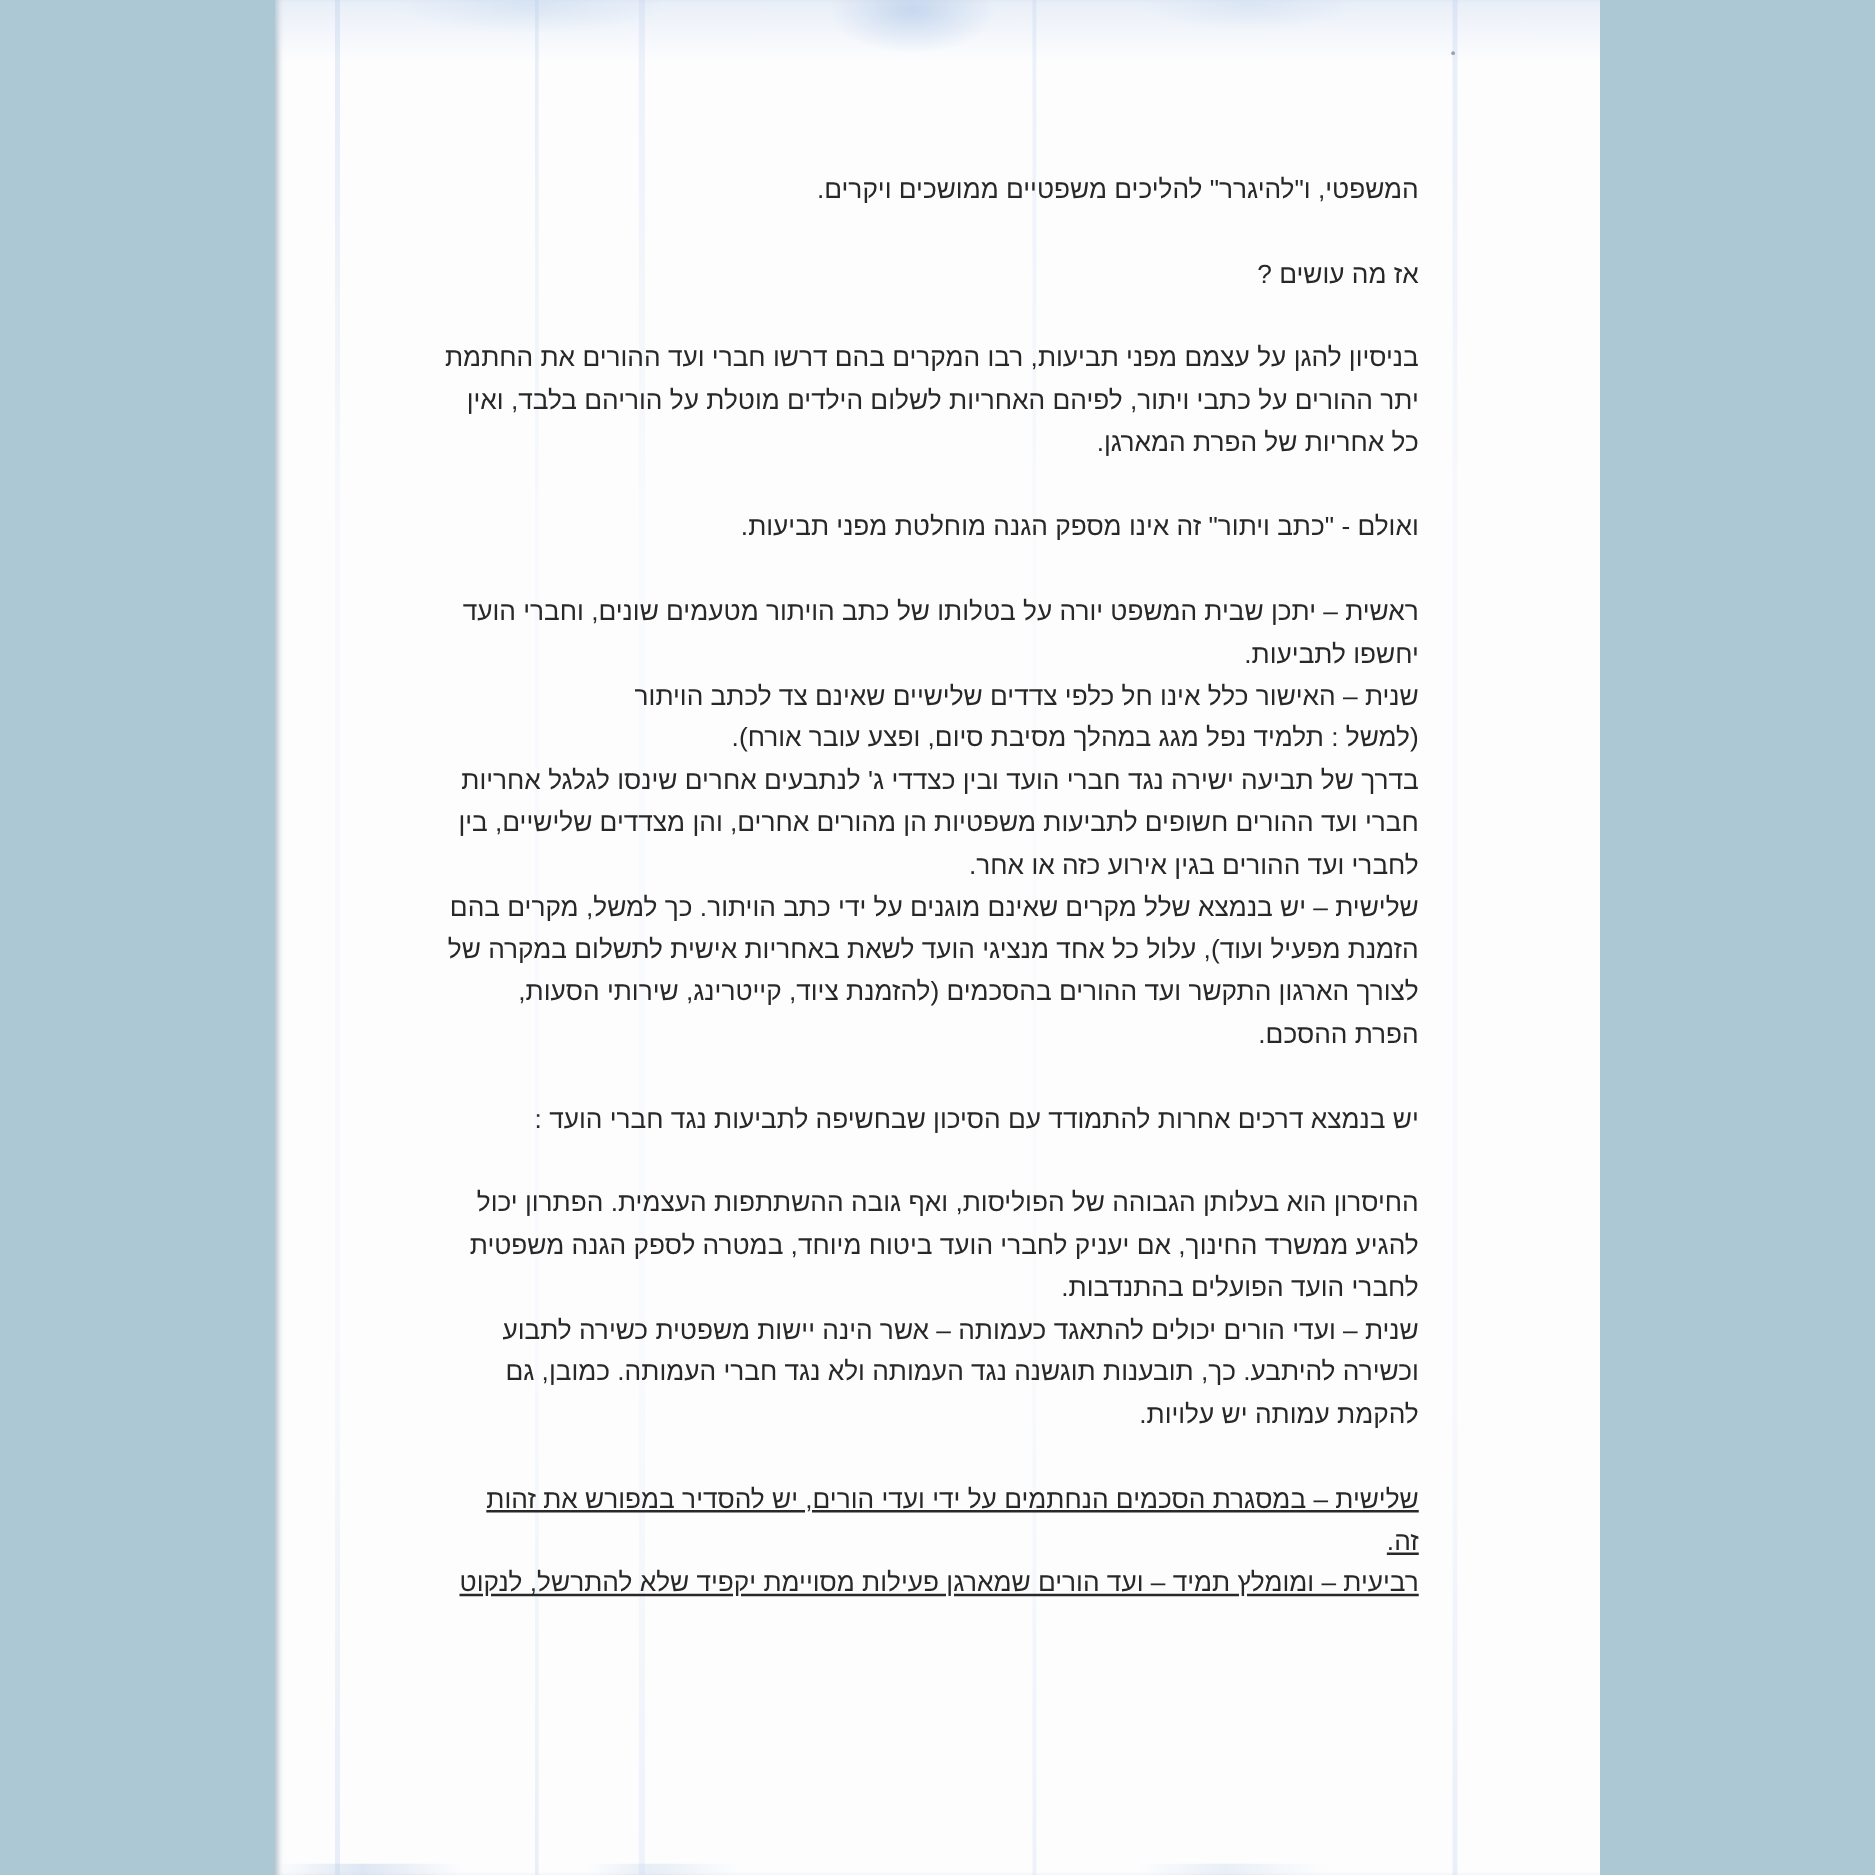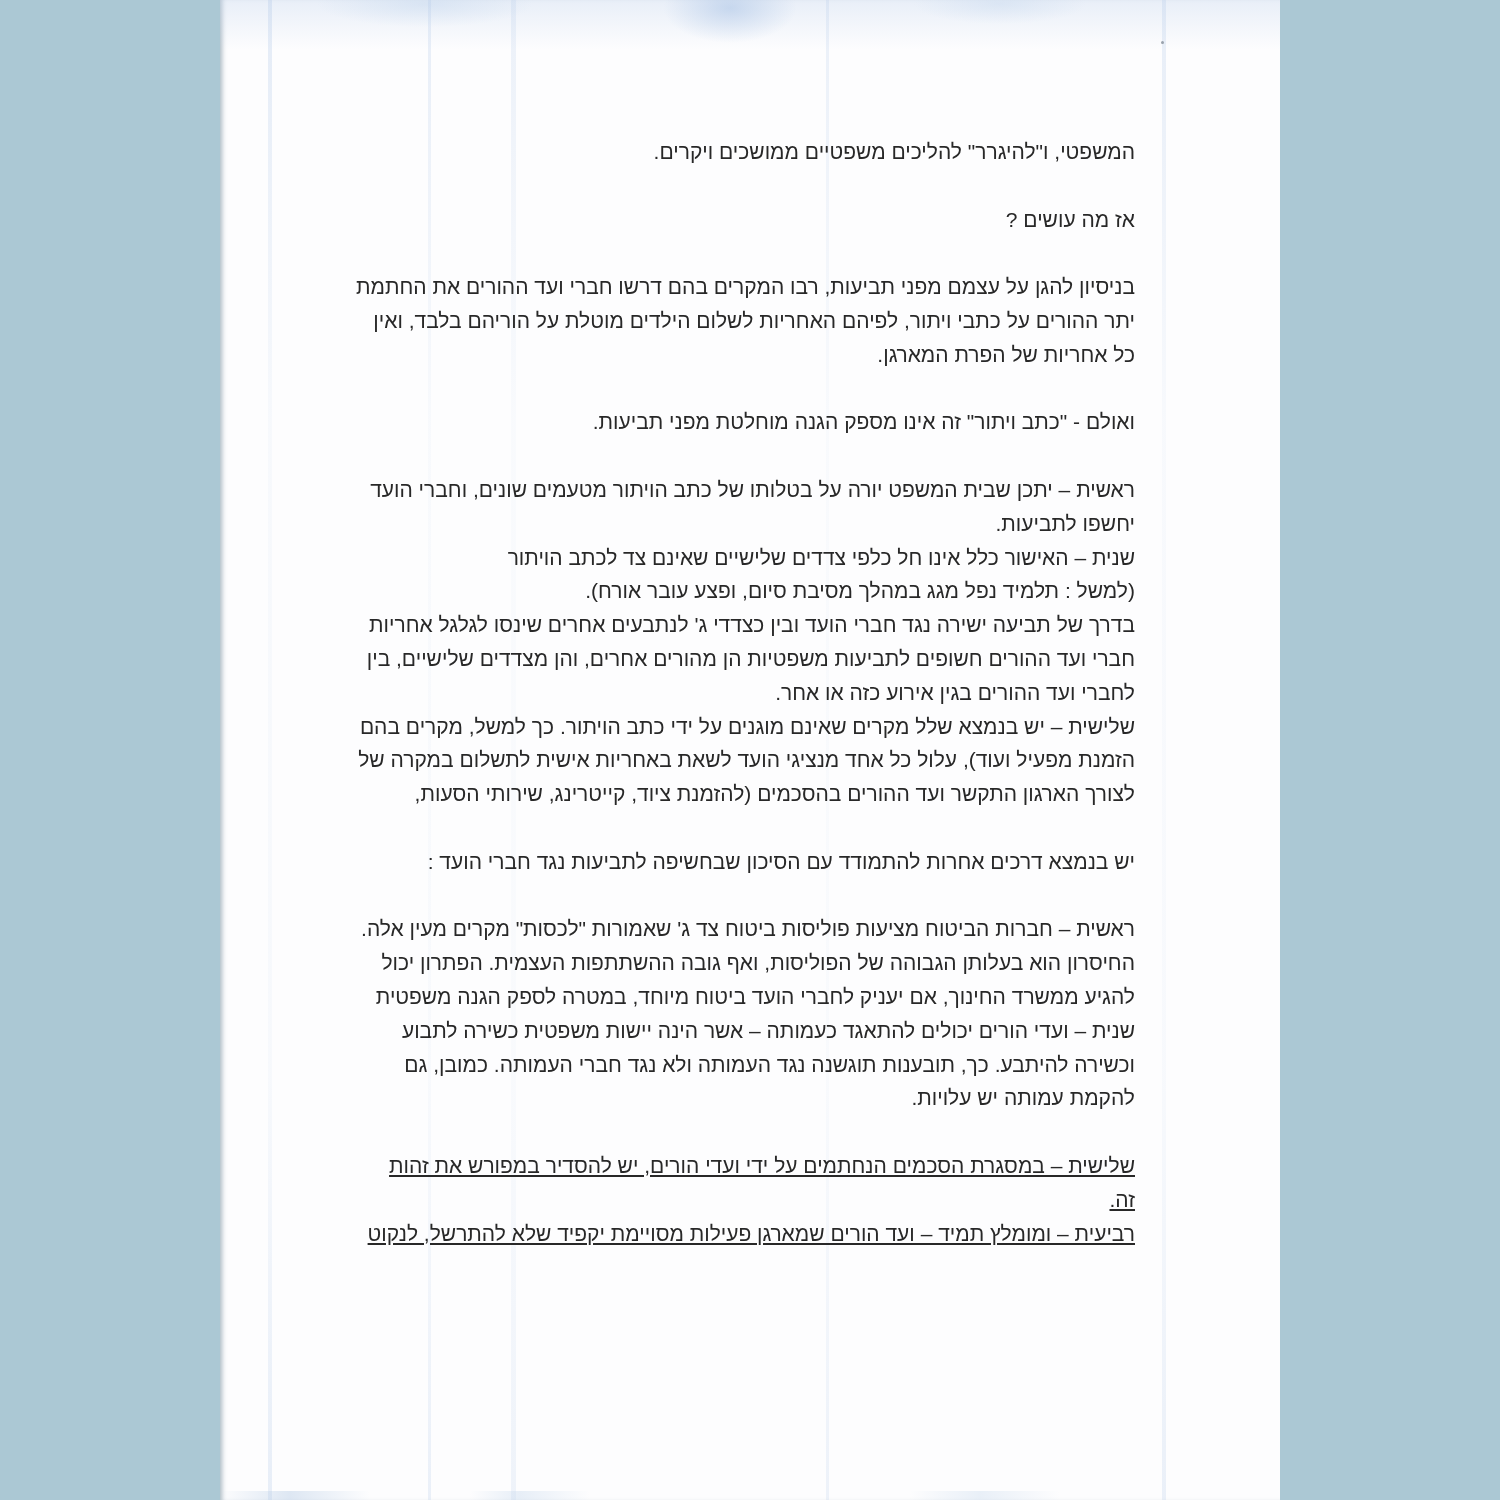--- a/index.html
+++ b/index.html
@@ -99,28 +99,29 @@
           <div class="line">ראשית – יתכן שבית המשפט יורה על בטלותו של כתב הויתור מטעמים שונים, וחברי הועד</div>
           <div class="line">יחשפו לתביעות.</div>
           <div class="line">שנית – האישור כלל אינו חל כלפי צדדים שלישיים שאינם צד לכתב הויתור</div>
           <div class="line">(למשל : תלמיד נפל מגג במהלך מסיבת סיום, ופצע עובר אורח).</div>
           <div class="line">בדרך של תביעה ישירה נגד חברי הועד ובין כצדדי ג' לנתבעים אחרים שינסו לגלגל אחריות</div>
           <div class="line">חברי ועד ההורים חשופים לתביעות משפטיות הן מהורים אחרים, והן מצדדים שלישיים, בין</div>
           <div class="line">לחברי ועד ההורים בגין אירוע כזה או אחר.</div>
           <div class="line">שלישית – יש בנמצא שלל מקרים שאינם מוגנים על ידי כתב הויתור. כך למשל, מקרים בהם</div>
           <div class="line">הזמנת מפעיל ועוד), עלול כל אחד מנציגי הועד לשאת באחריות אישית לתשלום במקרה של</div>
           <div class="line">לצורך הארגון התקשר ועד ההורים בהסכמים (להזמנת ציוד, קייטרינג, שירותי הסעות,</div>
+          <div class="line">הפרת ההסכם.</div>
         </div>
         <div class="para">
           <div class="line">יש בנמצא דרכים אחרות להתמודד עם הסיכון שבחשיפה לתביעות נגד חברי הועד :</div>
         </div>
         <div class="para">
-          <div class="line">ראשית – חברות הביטוח מציעות פוליסות ביטוח צד ג' שאמורות "לכסות" מקרים מעין אלה.</div>
           <div class="line">החיסרון הוא בעלותן הגבוהה של הפוליסות, ואף גובה ההשתתפות העצמית. הפתרון יכול</div>
           <div class="line">להגיע ממשרד החינוך, אם יעניק לחברי הועד ביטוח מיוחד, במטרה לספק הגנה משפטית</div>
+          <div class="line">לחברי הועד הפועלים בהתנדבות.</div>
           <div class="line">שנית – ועדי הורים יכולים להתאגד כעמותה – אשר הינה יישות משפטית כשירה לתבוע</div>
           <div class="line">וכשירה להיתבע. כך, תובענות תוגשנה נגד העמותה ולא נגד חברי העמותה. כמובן, גם</div>
           <div class="line">להקמת עמותה יש עלויות.</div>
         </div>
         <div class="para">
           <div class="line">שלישית – במסגרת הסכמים הנחתמים על ידי ועדי הורים, יש להסדיר במפורש את זהות</div>
           <div class="line">זה.</div>
           <div class="line">רביעית – ומומלץ תמיד – ועד הורים שמארגן פעילות מסויימת יקפיד שלא להתרשל, לנקוט</div>
         </div>
       </div>

